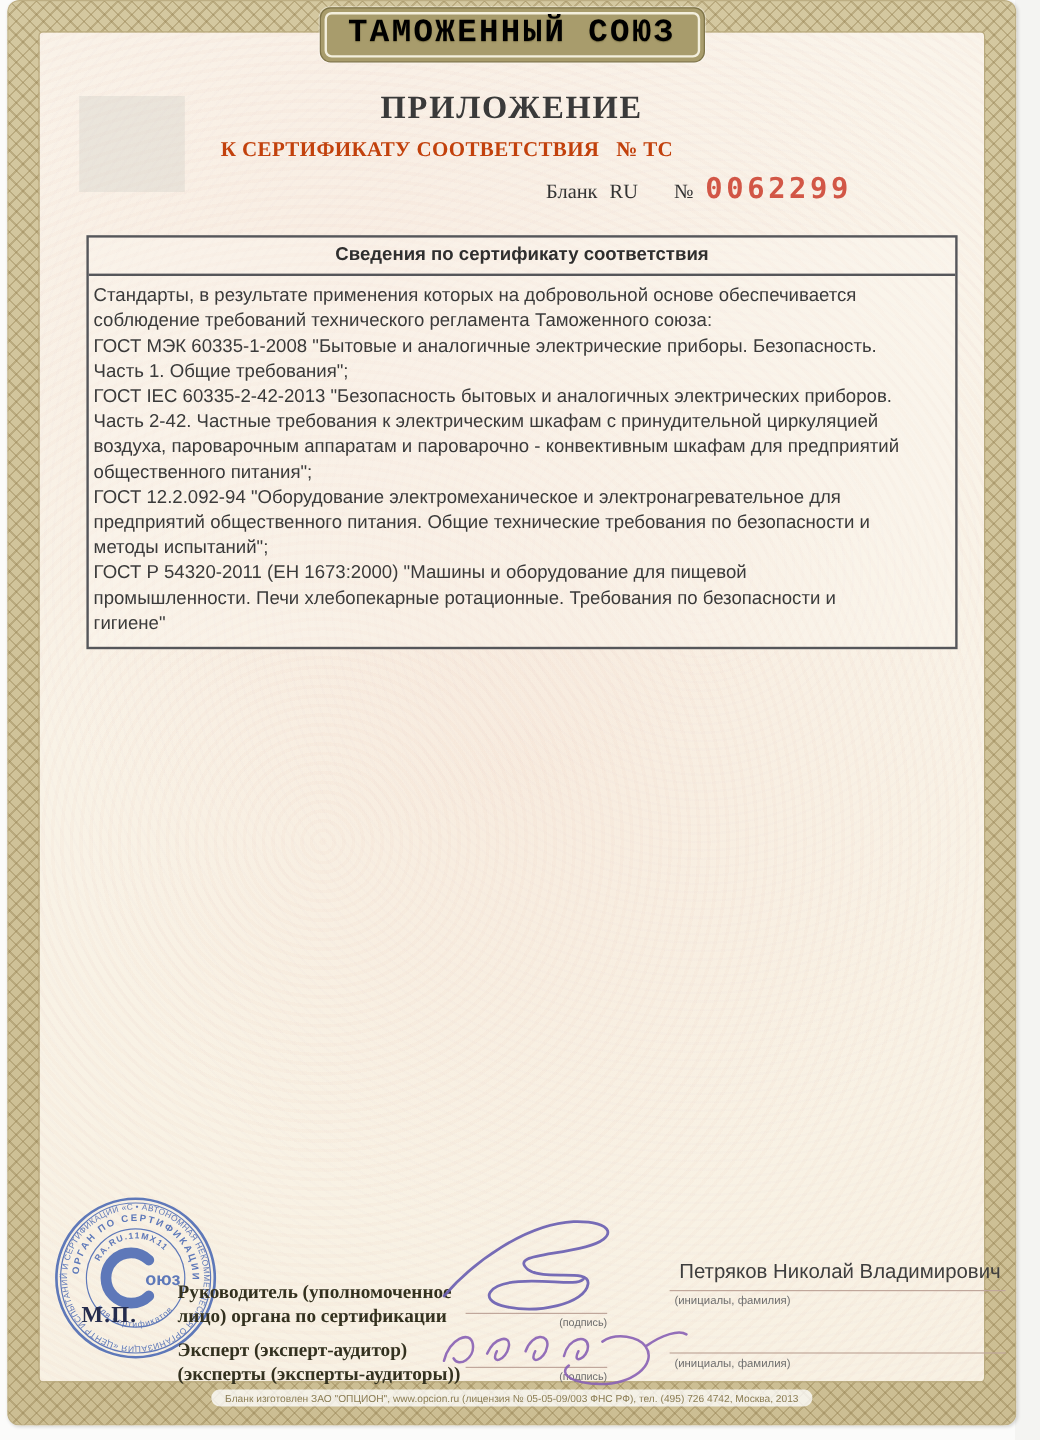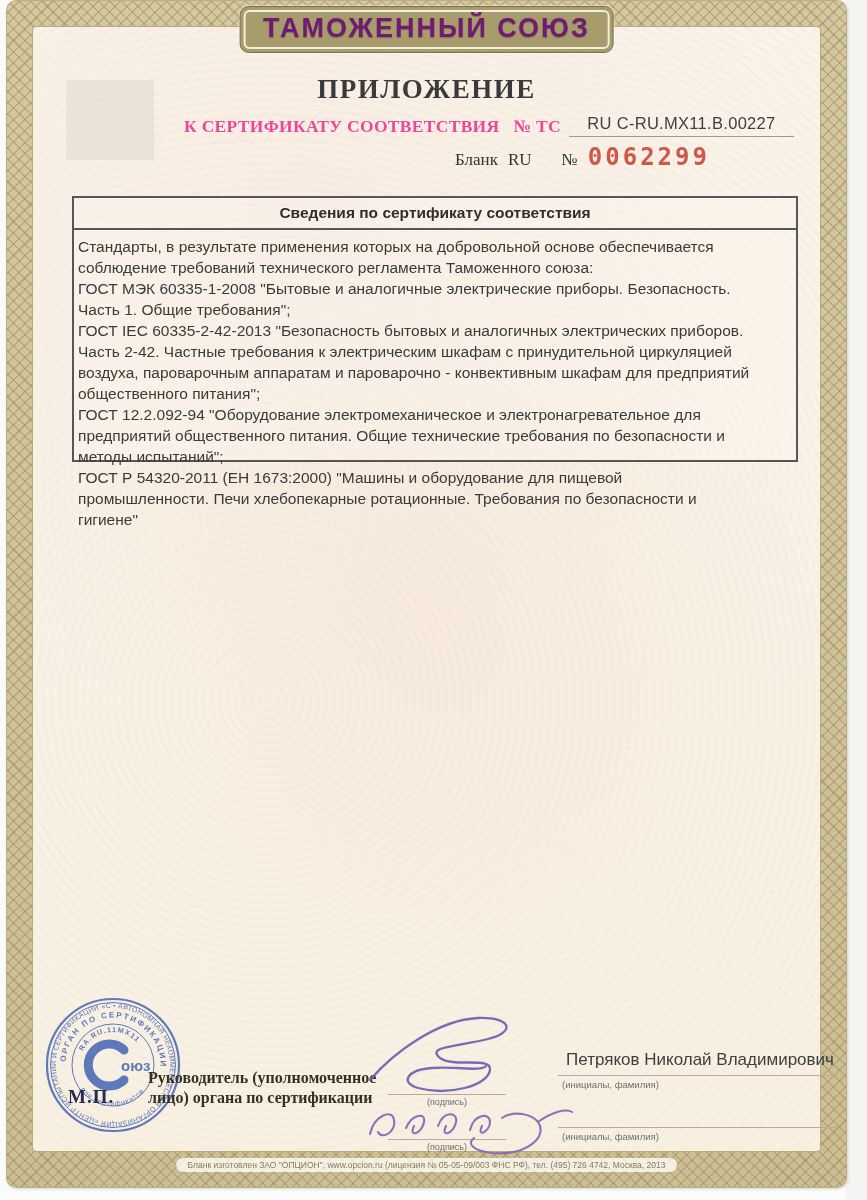--- a/index.html
+++ b/index.html
@@ -27,58 +27,58 @@
       repeating-radial-gradient(circle at 70% 40%, rgba(190,170,200,.03) 0 2px, rgba(0,0,0,0) 2px 7px),
       linear-gradient(#faf4ea,#f8f1e3);
   }
   .content{position:absolute;inset:0;}
   .artifact{position:absolute;left:60px;top:80px;width:88px;height:80px;background:#cfcdc6;opacity:.35;}
 
   .plaque{position:absolute;top:6px;left:50%;transform:translateX(-50%);
     background:#a89c6c;border:1px solid #7d7347;border-radius:9px;padding:3px;
     box-shadow:0 0 0 1px rgba(255,255,255,.35);}
   .plaque-inner{border:2px solid #f3efdd;border-radius:6px;padding:1px 18px 3px;}
-  .plaque-text{font-weight:bold;font-size:27px;color:#701a75;letter-spacing:2px;
-    text-shadow:0 1px 1px rgba(90,80,40,.55);font-family:Liberation Sans, sans-serif;}
+  .plaque-text{font-weight:bold;font-size:27px;color:#000000;letter-spacing:2px;
+    text-shadow:0 1px 1px rgba(90,80,40,.55);font-family:Liberation Mono, monospace;}
 
   .title{position:absolute;top:74px;left:0;right:0;text-align:center;
     font-family:"Liberation Serif",serif;font-weight:bold;font-size:27px;
     letter-spacing:1.5px;color:#3a3a3a;}
 
   .cert-row{position:absolute;top:114px;left:178px;display:flex;align-items:flex-end;}
-  .cert-label,.cert-no{font-family:"Liberation Serif",serif;font-weight:bold;font-size:17.5px;color:#ec4899;letter-spacing:.3px;}
+  .cert-label,.cert-no{font-family:"Liberation Serif",serif;font-weight:bold;font-size:17.5px;color:#c2410c;letter-spacing:.3px;}
   .cert-no{margin-left:14px;}
   .cert-number{margin-left:8px;width:225px;text-align:center;border-bottom:1.5px solid #9a9a98;
     font-size:16.5px;color:#3e3e3e;padding-bottom:3px;letter-spacing:.3px;}
 
   .series-row{position:absolute;top:143px;left:449px;display:flex;align-items:baseline;
     font-family:"Liberation Serif",serif;font-size:17px;color:#333;}
   .series-region{margin-left:10px;}
   .series-no{margin-left:30px;}
   .series-number{margin-left:10px;font-family:"DejaVu Sans Mono",monospace;font-weight:bold;
     font-size:24px;letter-spacing:3px;color:#cf4a39;opacity:.92;}
 
-  .info-box{position:absolute;left:66px;top:196px;width:726px;height:266px;
+  .info-box{position:absolute;left:66px;top:196px;width:726px;height:345px;
     border:2px solid #55565a;background:rgba(253,249,241,.3);box-sizing:border-box;}
   .info-header{text-align:center;font-weight:bold;font-size:15.5px;color:#2e2e2e;
     line-height:30px;border-bottom:2px solid #55565a;}
   .info-body{padding:6px 4px;font-size:15.5px;line-height:21px;color:#3a3a3a;white-space:pre-line;}
 
   .seal{position:absolute;left:30px;top:988px;width:154px;height:154px;opacity:.9;}
   .mp{position:absolute;left:62px;top:1086px;font-family:"Liberation Serif",serif;
     font-weight:bold;font-size:19px;color:#252c4d;letter-spacing:1px;z-index:3;}
 
   .role{position:absolute;left:142px;font-family:"Liberation Serif",serif;font-weight:bold;
     font-size:16px;line-height:20px;color:#33311f;white-space:pre-line;z-index:2;}
   .role1{top:1068px;}
   .role2{top:1116px;}
 
   .sigline{position:absolute;left:382px;width:118px;height:0;border-bottom:1px solid #c0a79b;}
   .sigline1{top:1094px;} .sigline2{top:1139px;}
-  .sigcap{position:absolute;left:382px;width:118px;text-align:center;font-size:9px;color:#6d6d6d;}
+  .sigcap{position:absolute;left:382px;width:118px;text-align:right;font-size:9px;color:#6d6d6d;}
   .sigcap1{top:1097px;} .sigcap2{top:1142px;}
 
   .name{position:absolute;left:556px;width:276px;text-align:center;font-size:17px;color:#3e3e3e;}
   .name1{top:1050px;} .name2{top:1102px;}
   .nameline{position:absolute;left:552px;width:280px;height:0;border-bottom:1px solid #c0a79b;}
   .nameline1{top:1075px;} .nameline2{top:1127px;}
   .namecap{position:absolute;left:556px;width:276px;text-align:left;font-size:9.5px;color:#6f6f6f;}
   .namecap1{top:1079px;} .namecap2{top:1131px;}
 
   .autograph{position:absolute;z-index:2;}
@@ -103,21 +103,20 @@
       <div class="plaque-inner">
         <span class="plaque-text">ТАМОЖЕННЫЙ СОЮЗ</span>
       </div>
     </div>
 
     <div class="title">ПРИЛОЖЕНИЕ</div>
 
     <div class="cert-row">
       <span class="cert-label">К СЕРТИФИКАТУ СООТВЕТСТВИЯ</span>
       <span class="cert-no">№ ТС</span>
-      <span class="cert-number">RU C-RU.MX11.B.00227</span>
     </div>
 
     <div class="series-row">
       <span>Бланк</span>
       <span class="series-region">RU</span>
       <span class="series-no">№</span>
       <span class="series-number">0062299</span>
     </div>
 
     <div class="info-box">
@@ -162,20 +161,22 @@
       <text font-size="7.2" fill="#4e6cb5" letter-spacing="0.8">
         <textPath href="#arcBot" startOffset="26">для сертификатов</textPath>
       </text>
       <path d="M88 62 a21 21 0 1 0 0 30" fill="none" stroke="#4e6cb5" stroke-width="9" stroke-linecap="round"></path>
       <text x="85" y="83" font-size="15" font-weight="bold" fill="#4e6cb5">оюз</text>
     </svg>
     <div class="mp">М.П.</div>
 
     <div class="role role1">Руководитель (уполномоченное
 лицо) органа по сертификации</div>
+    <div class="role role2">Эксперт (эксперт-аудитор)
+(эксперты (эксперты-аудиторы))</div>
 
     <div class="sigline sigline1"></div>
     <div class="sigline sigline2"></div>
     <div class="sigcap sigcap1">(подпись)</div>
     <div class="sigcap sigcap2">(подпись)</div>
 
     <svg class="autograph autograph1" width="170" height="95" viewBox="0 0 170 95">
       <path d="M10 72 C34 44 78 12 118 10 C152 9 156 24 128 31 C96 39 66 38 80 50 C94 60 132 48 130 62 C128 78 88 88 58 80 C40 75 46 62 72 60 C98 58 120 64 126 58" fill="none" stroke="#6a5fb2" stroke-width="2.3" stroke-linecap="round" opacity="0.92"></path>
     </svg>
     <svg class="autograph autograph2" width="215" height="72" viewBox="0 0 215 72">

